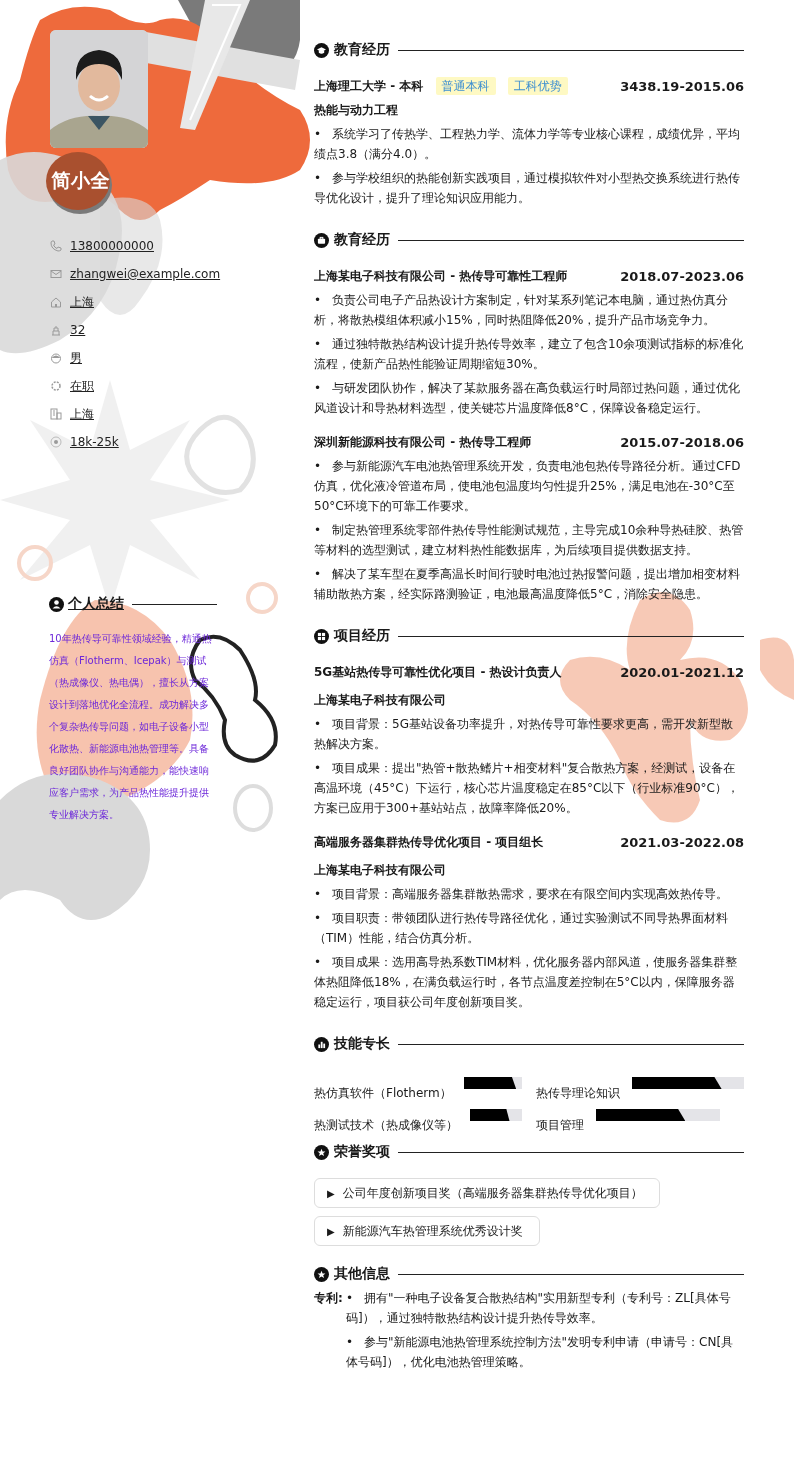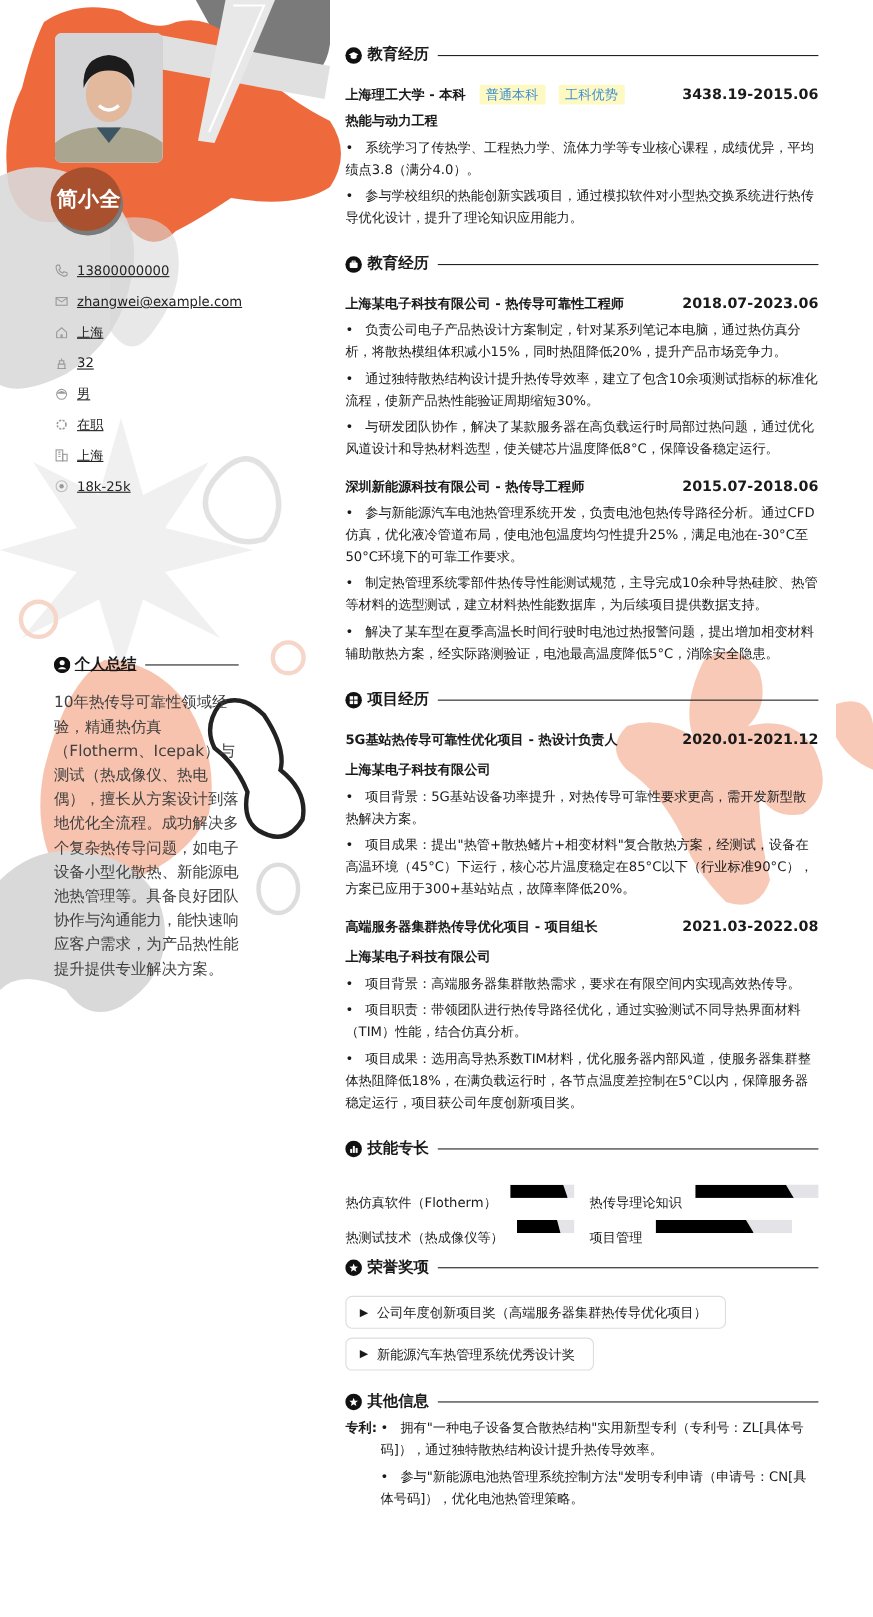--- a/index.html
+++ b/index.html
@@ -15,21 +15,21 @@
 
   .contact { position: absolute; left: 50px; top: 232px; width: 220px; }
   .contact-row { display: flex; align-items: center; height: 28px; font-size: 12px; color: #222; text-decoration: underline; }
   .contact-row .ic { width: 12px; height: 12px; margin-right: 8px; color: #9a9a9a; display: inline-flex; align-items: center; justify-content: center; }
   .contact-row .ic svg { width: 12px; height: 12px; }
 
   .summary { position: absolute; left: 49px; top: 594px; width: 168px; }
   .sec-head-left { display: flex; align-items: center; height: 20px; text-decoration: underline; }
   .sec-head-left .t { font-size: 14px; font-weight: bold; margin-left: 4px; margin-right: 8px; }
   .sec-head-left .ln { flex: 1; height: 1px; background: #222; }
-  .summary p { margin-top: 14px; font-size: 14px; line-height: 22px; color: #404040; }
+  .summary p { margin-top: 14px; font-size: 10px; line-height: 22px; color: #6d28d9; }
 
   
   .main { position: absolute; left: 314px; top: 40px; width: 430px; }
   .sec-head { display: flex; align-items: center; height: 20px; }
   .sec-head .circ { width: 15px; height: 15px; border-radius: 50%; background: #111; display: inline-flex; align-items: center; justify-content: center; }
   .sec-head .circ svg { width: 9px; height: 9px; }
   .sec-head .t { font-size: 14px; font-weight: bold; margin-left: 5px; margin-right: 8px; }
   .sec-head .ln { flex: 1; height: 1px; background: #222; }
 
   .entry-head { display: flex; justify-content: space-between; align-items: center; height: 20px; font-size: 12px; font-weight: bold; }

